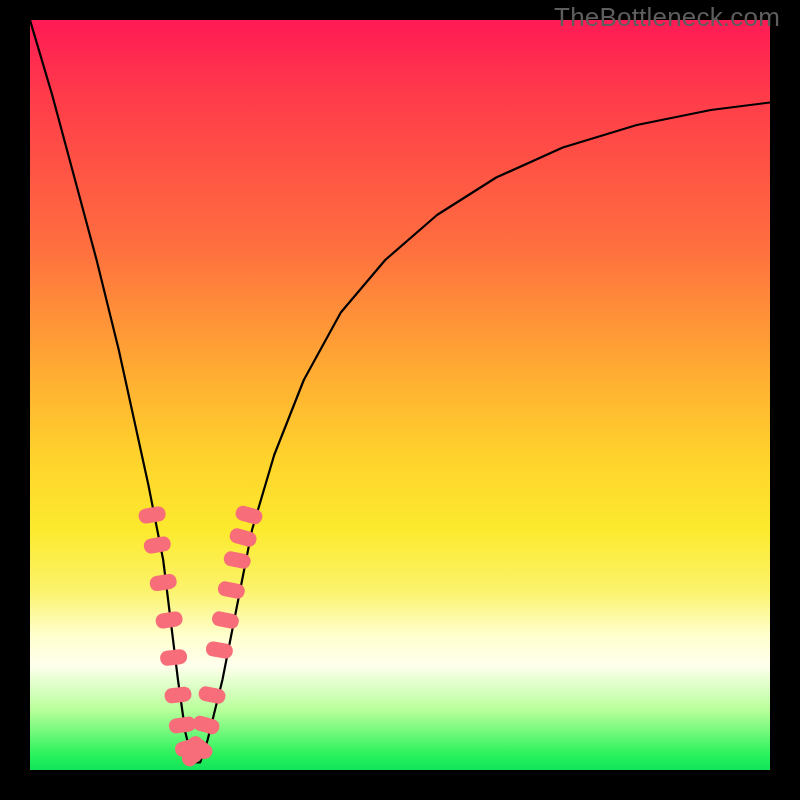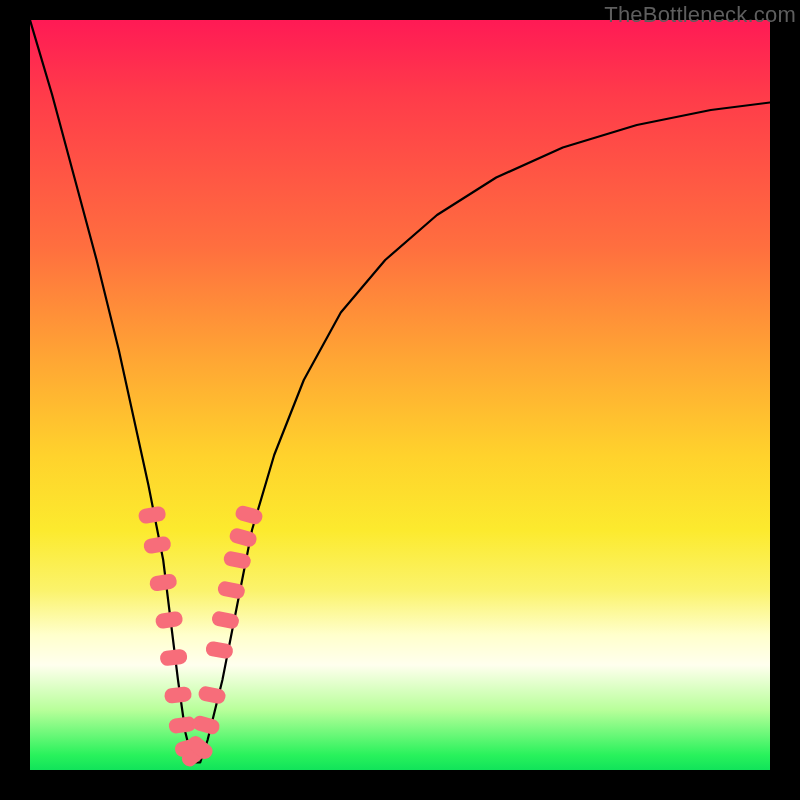--- a/index.html
+++ b/index.html
@@ -47,23 +47,23 @@
   }
   .curve-svg {
     position: absolute;
     left: 0; top: 0;
     width: 100%;
     height: 100%;
   }
   .watermark {
     position: absolute;
     top: 2px;
-    right: 4px;
+    right: 20px;
     color: #5e5e5e;
-    font-size: 22px;
+    font-size: 26px;
     font-weight: 500;
     letter-spacing: 0.2px;
     user-select: none;
   }
 </style>
 </head>
 <body>
 
 <div class="frame">
 

